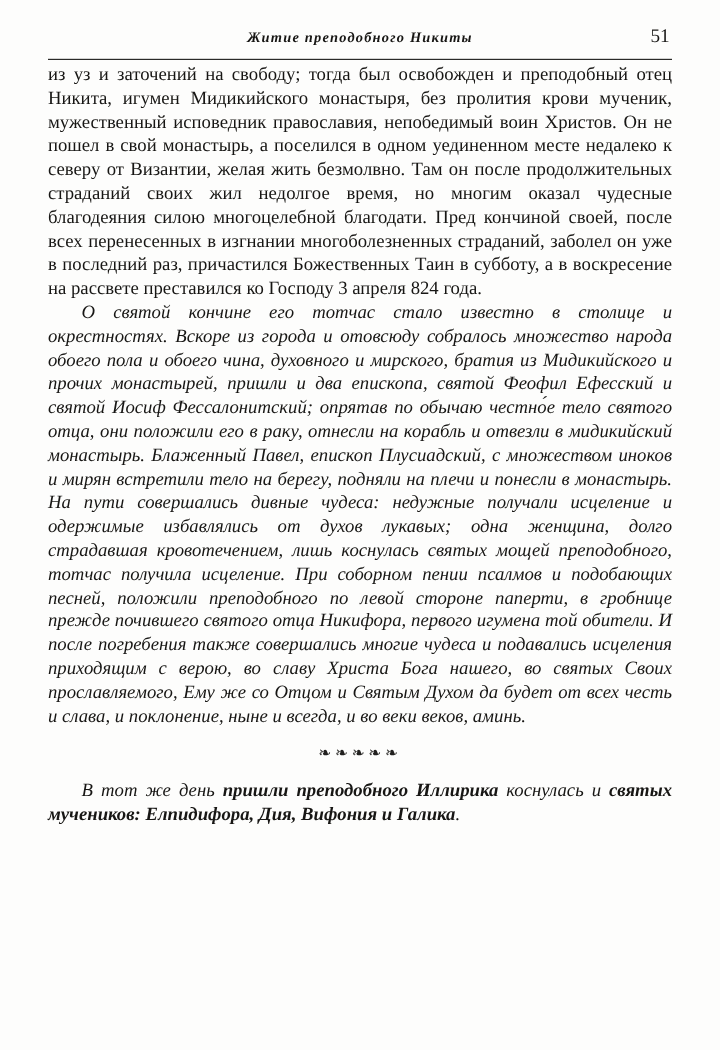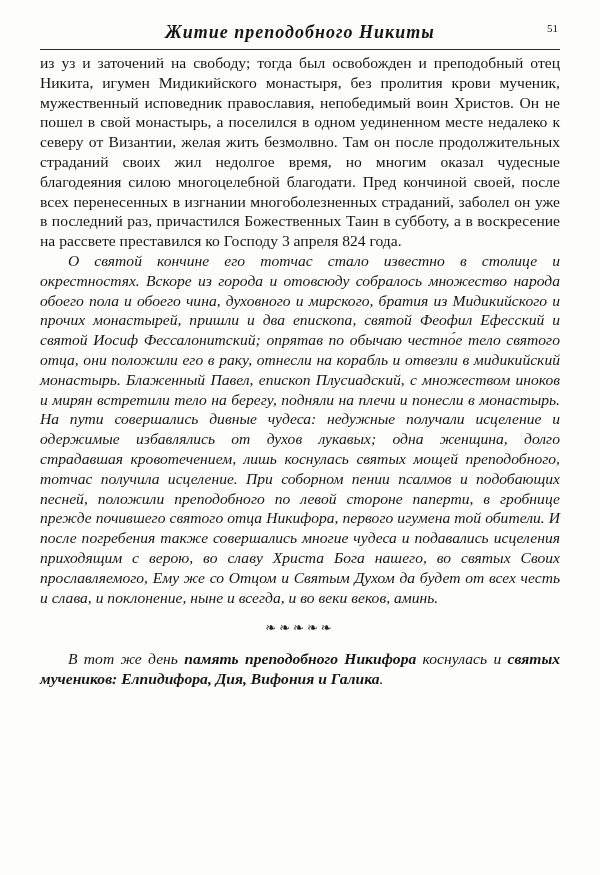--- a/index.html
+++ b/index.html
@@ -20,28 +20,28 @@
     overflow: hidden;
   }
   .page-header {
     position: relative;
     height: 22px;
     text-align: center;
   }
   .running-title {
     font-style: italic;
     font-weight: bold;
-    font-size: 18px;
+    font-size: 12px;
     letter-spacing: 1px;
   }
   .page-number {
     position: absolute;
     right: 2px;
     top: 0;
-    font-size: 11px;
+    font-size: 16px;
     font-style: normal;
   }
   .header-rule {
     border: none;
     border-top: 1.6px solid #2a2a28;
     margin: 5px 0 0 0;
   }
   .body-text {
     margin-top: 3px;
     font-size: 15.6px;
@@ -80,17 +80,17 @@
   <div class="header-rule"></div>
 
   <main class="body-text">
 
     <p class="para">из уз и заточений на свободу; тогда был освобожден и преподобный отец Никита, игумен Мидикийского монастыря, без пролития крови мученик, мужественный исповедник православия, непобедимый воин Христов. Он не пошел в свой монастырь, а поселился в одном уединенном месте недалеко к северу от Византии, желая жить безмолвно. Там он после продолжительных страданий своих жил недолгое время, но многим оказал чудесные благодеяния силою многоцелебной благодати. Пред кончиной своей, после всех перенесенных в изгнании многоболезненных страданий, заболел он уже в последний раз, причастился Божественных Таин в субботу, а в воскресение на рассвете преставился ко Господу 3 апреля 824 года.</p>
 
     <p class="para indent">О святой кончине его тотчас стало известно в столице и окрестностях. Вскоре из города и отовсюду собралось множество народа обоего пола и обоего чина, духовного и мирского, братия из Мидикийского и прочих монастырей, пришли и два епископа, святой Феофил Ефесский и святой Иосиф Фессалонитский; опрятав по обычаю честно́е тело святого отца, они положили его в раку, отнесли на корабль и отвезли в мидикийский монастырь. Блаженный Павел, епископ Плусиадский, с множеством иноков и мирян встретили тело на берегу, подняли на плечи и понесли в монастырь. На пути совершались дивные чудеса: недужные получали исцеление и одержимые избавлялись от духов лукавых; одна женщина, долго страдавшая кровотечением, лишь коснулась святых мощей преподобного, тотчас получила исцеление. При соборном пении псалмов и подобающих песней, положили преподобного по левой стороне паперти, в гробнице прежде почившего святого отца Никифора, первого игумена той обители. И после погребения также совершались многие чудеса и подавались исцеления приходящим с верою, во славу Христа Бога нашего, во святых Своих прославляемого, Ему же со Отцом и Святым Духом да будет от всех честь и слава, и поклонение, ныне и всегда, и во веки веков, аминь.</p>
 
     <div class="ornament">❧❧❧❧❧</div>
 
-    <p class="para indent"><span>В тот же день </span><span class="bold">память преподобного Никифора</span><span> коснулась и </span><span class="bold">святых мучеников: Елпидифора, Дия, Вифония и Галика</span><span>.</span></p>
+    <p class="para indent"><span>В тот же день </span><span class="bold">пришли преподобного Иллирика</span><span> коснулась и </span><span class="bold">святых мучеников: Елпидифора, Дия, Вифония и Галика</span><span>.</span></p>
 
   </main>
 
 </div>
 
 </body></html>

